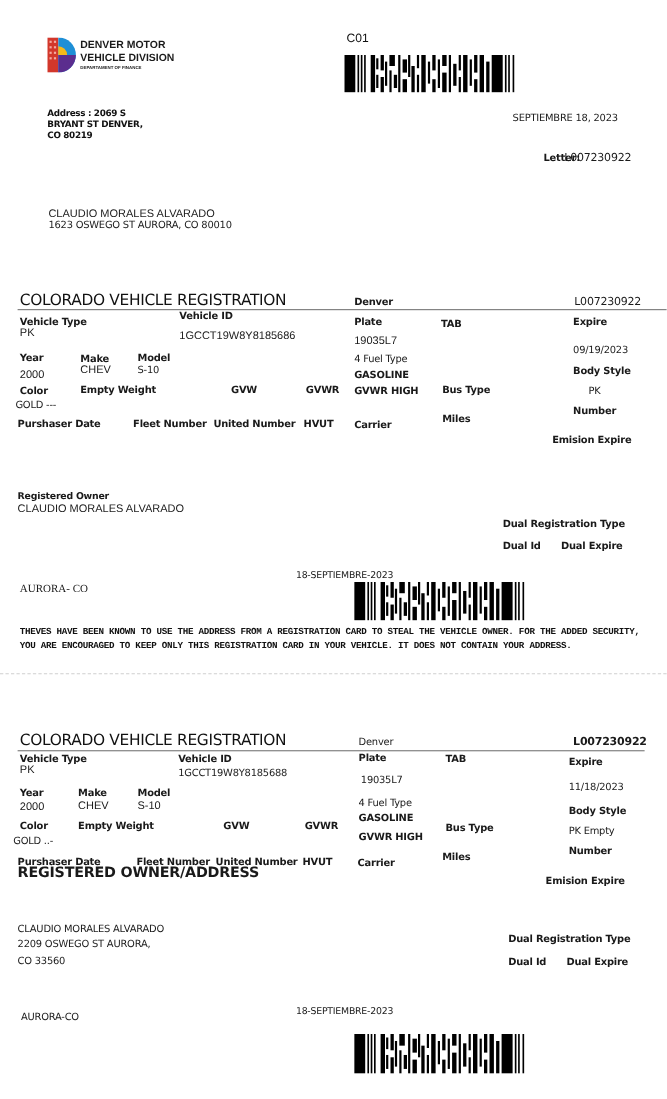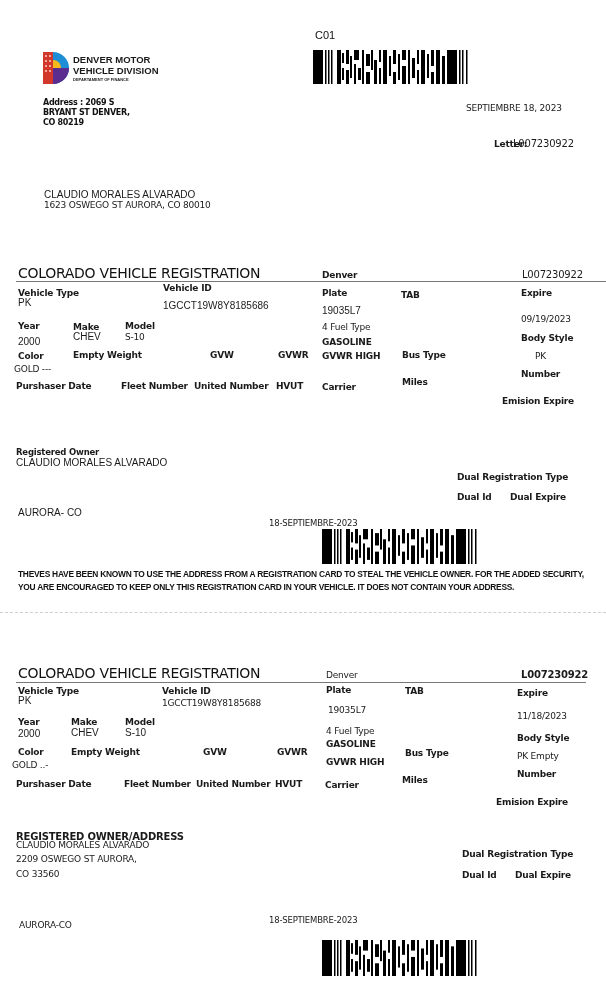--- a/index.html
+++ b/index.html
@@ -6,30 +6,30 @@
   body { width: 606px; height: 999px; position: relative; overflow: hidden;
          font-family: "DejaVu Sans", sans-serif; color: #111; }
   .abs { position: absolute; white-space: nowrap; }
   .lbl { font-family: "DejaVu Sans", sans-serif; font-size: 9px; font-weight: bold; color: #1a1a1a; letter-spacing: -0.2px; }
   .val { font-family: "Liberation Sans", sans-serif; font-size: 10px; color: #1a1a1a; }
   .valc { font-family: "DejaVu Sans", sans-serif; font-size: 9px; color: #1a1a1a; letter-spacing: -0.2px; }
   .title { font-family: "DejaVu Sans", sans-serif; font-size: 14px; color: #111; letter-spacing: -0.3px; }
   .hline { position: absolute; height: 1px; background: #777; }
   .dashed { position: absolute; left: 0; width: 606px; border-top: 1px dashed #cfcfcf; }
   .barcode { position: absolute; display: flex; align-items: stretch; }
-  .notice { font-family: Liberation Sans, sans-serif; font-size: 8.4px; font-weight: bold; color: #111; line-height: 13px; letter-spacing: -0.25px; }
+  .notice { font-family: Liberation Mono, monospace; font-size: 8.4px; font-weight: bold; color: #111; line-height: 13px; letter-spacing: -0.25px; }
   .logo-text1 { font-family: "Liberation Sans", sans-serif; font-weight: bold; font-size: 9.5px; color: #1a1a1a; line-height: 10px; }
   .logo-text2 { font-family: "Liberation Sans", sans-serif; font-weight: bold; font-size: 4px; color: #1a1a1a; }
 </style>
 </head>
 <body>
 
 <div class="abs" style="left:291px; top:29px; font-family:'Liberation Sans',sans-serif; font-size:11px; color:#111;margin-left:24px;">C01</div>
 
-<div class="abs" style="left:43px; top:52px; width:120px; height:32px;">
+<div class="abs" style="left:43px; top:34px; width:120px; height:32px;">
   <svg width="28" height="32" viewBox="0 0 28 32" style="position:absolute; left:0; top:0;">
     <rect x="0" y="0" width="10" height="32" fill="#d2372b"></rect>
     <g fill="#f4a9a0">
       <rect x="2" y="3" width="2" height="2"></rect>
         <rect x="6" y="3" width="2" height="2"></rect>
       <rect x="2" y="8" width="2" height="2"></rect>
         <rect x="6" y="8" width="2" height="2"></rect>
       <rect x="2" y="13" width="2" height="2"></rect>
         <rect x="6" y="13" width="2" height="2"></rect>
       <rect x="2" y="18" width="2" height="2"></rect>
@@ -147,21 +147,21 @@
   <div class="abs lbl" style="left:276px; top:381px;">HVUT</div>
   <div class="abs lbl" style="left:322px; top:382px;">Carrier</div>
   <div class="abs lbl" style="left:402px; top:377px;">Miles</div>
   <div class="abs lbl" style="left:502px; top:396px;">Emision Expire</div>
 
   <div class="abs lbl" style="left:16px; top:447px; font-size:8.5px;">Registered Owner</div>
   <div class="abs val" style="left:16px; top:457px;">CLAUDIO MORALES ALVARADO</div>
   <div class="abs lbl" style="left:457px; top:472px;">Dual Registration Type</div>
   <div class="abs lbl" style="left:457px; top:492px;">Dual Id</div>
   <div class="abs lbl" style="left:510px; top:492px;">Dual Expire</div>
-  <div class="abs val" style="left:18px; top:507px;">AURORA- CO</div>
+  <div class="abs val" style="left:18px; top:530px;font-family:Liberation Serif, serif;">AURORA- CO</div>
   <div class="abs valc" style="left:269px; top:518px; font-size:8.5px;">18-SEPTIEMBRE-2023</div>
 
   <div class="barcode" style="left:322px; top:529px; width:160px; height:35px;">
     <svg width="160" height="35" viewBox="0 0 160 34" preserveAspectRatio="none">
       <rect x="0" y="0" width="10" height="34" fill="#000"></rect>
       <rect x="12" y="0" width="1.5" height="34" fill="#000"></rect>
         <rect x="15" y="0" width="1.5" height="34" fill="#000"></rect>
         <rect x="18" y="0" width="1.5" height="34" fill="#000"></rect>
       <g fill="#000">
         <rect x="24" y="0" width="4" height="34"></rect>
@@ -247,21 +247,21 @@
   <div class="abs lbl" style="left:517px; top:769px;">Number</div>
 
   <div class="abs lbl" style="left:16px; top:779px;">Purshaser Date</div>
   <div class="abs lbl" style="left:124px; top:779px;">Fleet Number</div>
   <div class="abs lbl" style="left:196px; top:779px;">United Number</div>
   <div class="abs lbl" style="left:275px; top:779px;">HVUT</div>
   <div class="abs lbl" style="left:325px; top:780px;">Carrier</div>
   <div class="abs lbl" style="left:402px; top:775px;">Miles</div>
   <div class="abs lbl" style="left:496px; top:797px;">Emision Expire</div>
 
-  <div class="abs lbl" style="left:16px; top:831px; font-size:10px;">REGISTERED OWNER/ADDRESS</div>
+  <div class="abs lbl" style="left:16px; top:786px; font-size:13px;">REGISTERED OWNER/ADDRESS</div>
   <div class="abs valc" style="left:16px; top:840px;">CLAUDIO MORALES ALVARADO</div>
   <div class="abs valc" style="left:16px; top:854px;">2209 OSWEGO ST AURORA,</div>
   <div class="abs valc" style="left:16px; top:869px;">CO 33560</div>
   <div class="abs lbl" style="left:462px; top:849px;">Dual Registration Type</div>
   <div class="abs lbl" style="left:462px; top:870px;">Dual Id</div>
   <div class="abs lbl" style="left:515px; top:870px;">Dual Expire</div>
   <div class="abs valc" style="left:19px; top:920px;">AURORA-CO</div>
   <div class="abs valc" style="left:269px; top:915px; font-size:8.5px;">18-SEPTIEMBRE-2023</div>
 
   <div class="barcode" style="left:322px; top:940px; width:160px; height:36px;">

